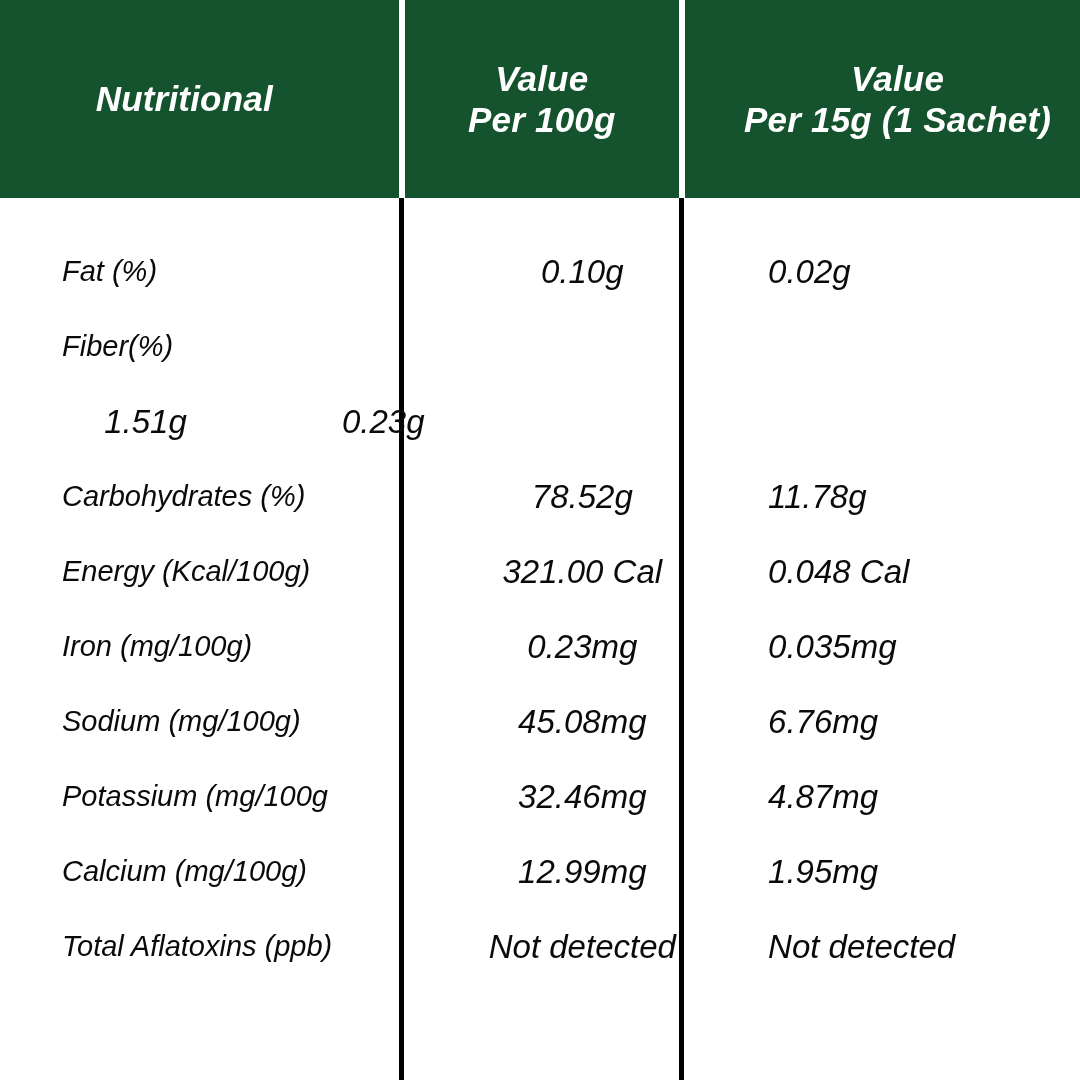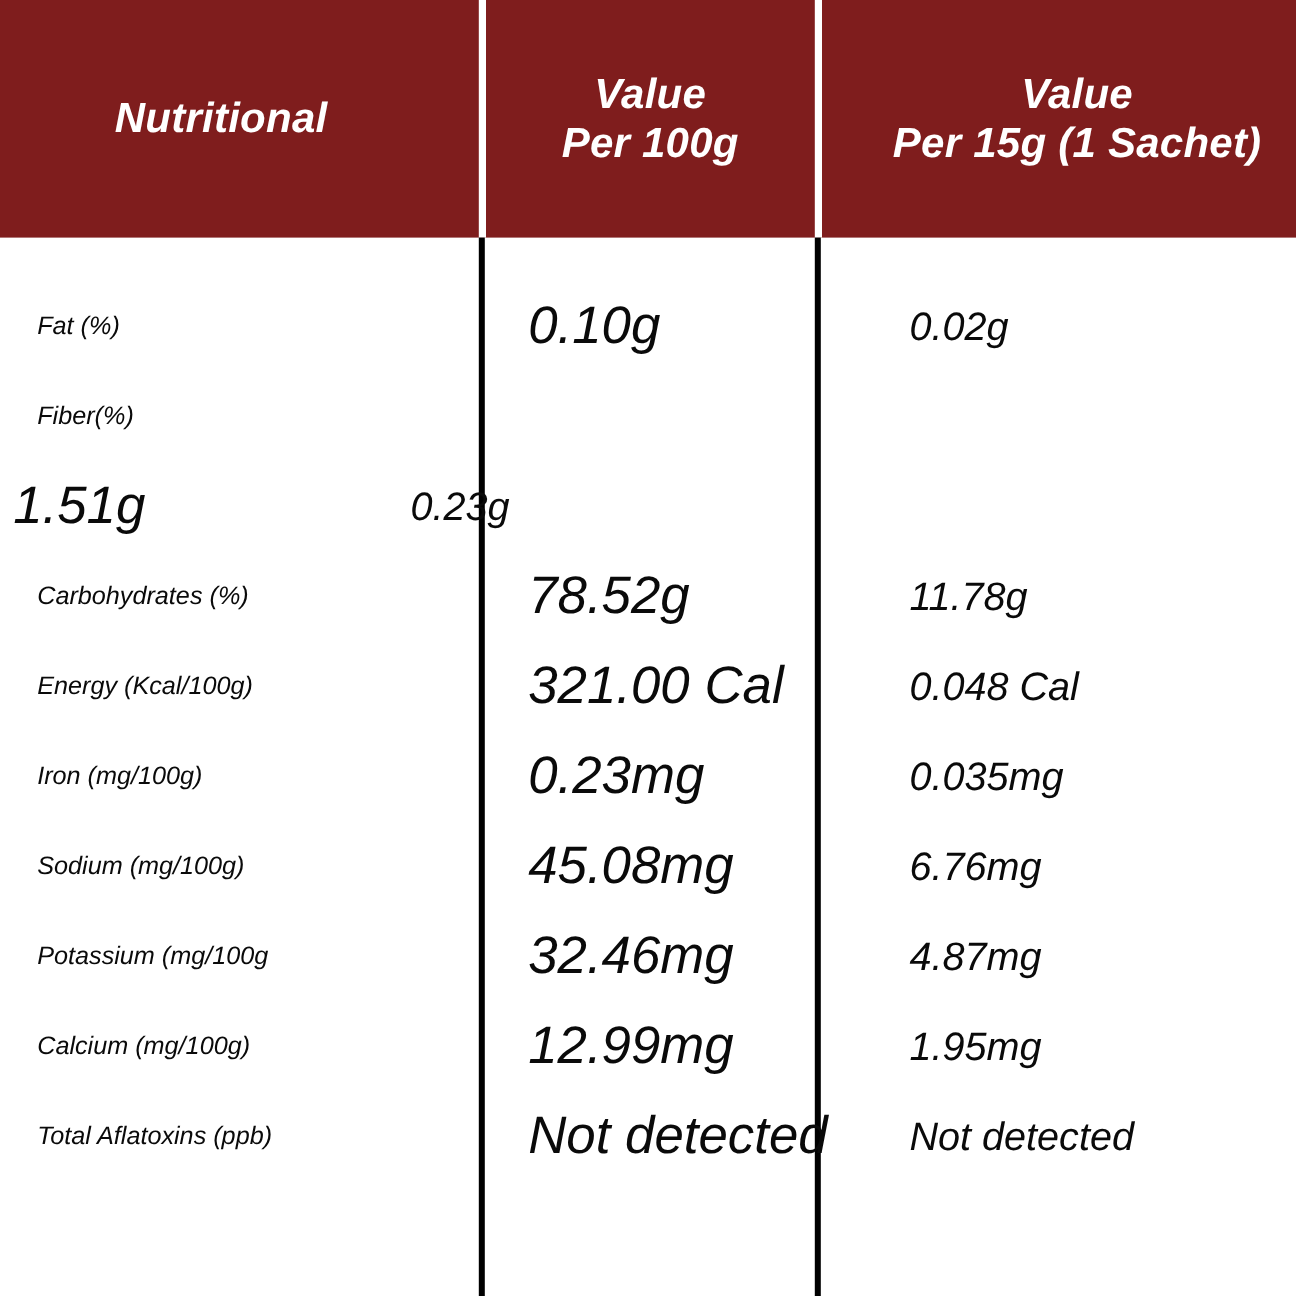--- a/index.html
+++ b/index.html
@@ -21,21 +21,21 @@
     background: #ffffff;
   }
 
   
   .header-band {
     position: absolute;
     left: 0;
     top: 0;
     width: 1080px;
     height: 198px;
-    background: #7f1d1d;
+    background: #14532d;
     display: flex;
     align-items: center;
     gap: 45px;
   }
   .header-cell {
     height: 198px;
     display: flex;
     align-items: center;
     justify-content: center;
     text-align: center;
@@ -89,26 +89,28 @@
 
   .cell {
     box-sizing: border-box;
     font-style: italic;
     color: #0a0a0a;
     white-space: nowrap;
   }
   .cell.label {
     width: 450px;
     padding-left: 31px;
-    font-size: 21px;
+    font-size: 29px;
+    margin-left: 31px;
   }
   .cell.val100 {
     width: 280px;
     padding-left: 11px;
-    font-size: 44px;
+    font-size: 33px;
+    text-align: center;
   }
   .cell.val15 {
     width: 401px;
     padding-left: 62px;
     font-size: 33px;
   }
 </style>
 </head>
 <body>
 

